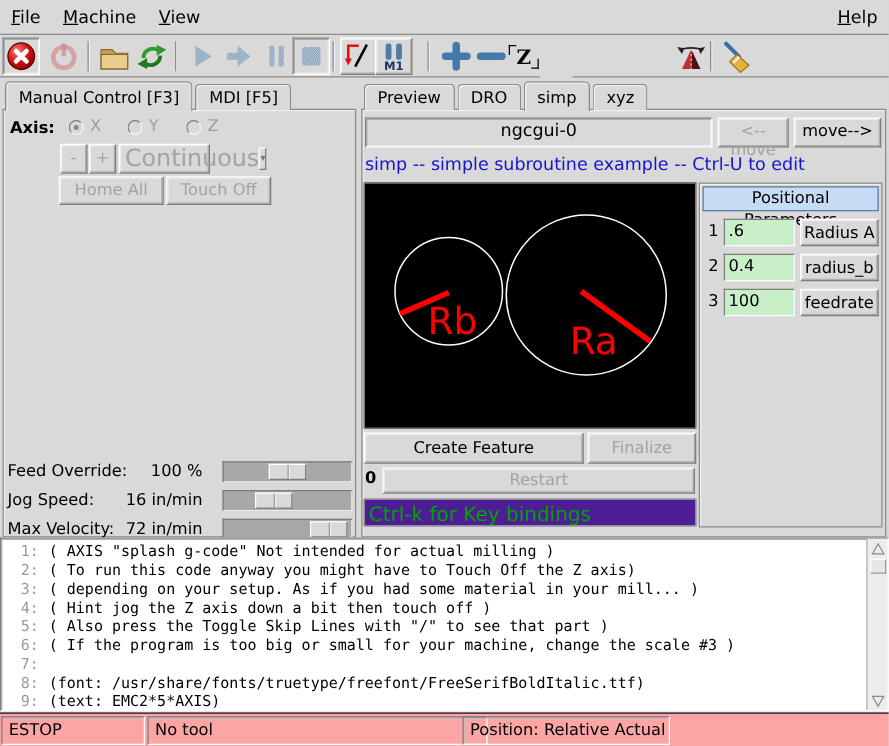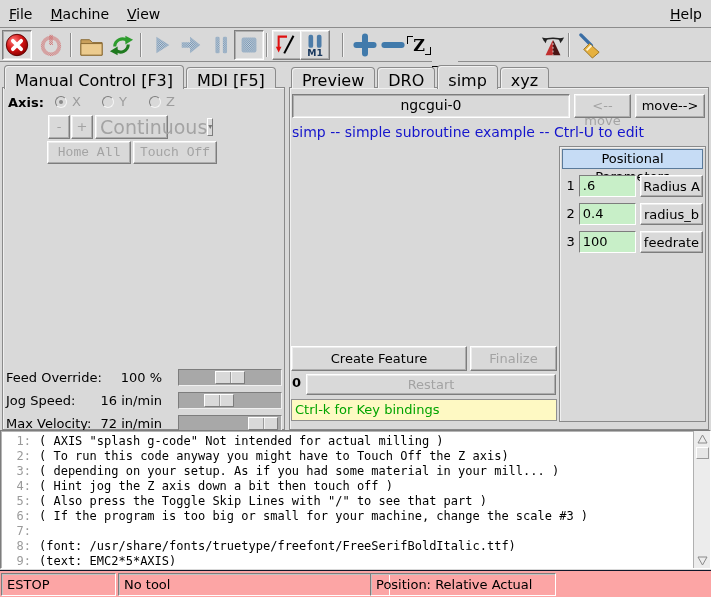--- a/index.html
+++ b/index.html
@@ -24,33 +24,33 @@
   .letterbtn { font-family:"DejaVu Serif", serif; font-weight:bold; font-size:16px; position:relative; }
   .letterbtn .lt-glyph { position:relative; padding:0 3px; }
   .letterbtn .lt-glyph::before { content:""; position:absolute; left:-3px; top:0px; width:5px; height:7px; border-left:1.5px solid #000; border-top:1.5px solid #000; }
   .letterbtn .lt-glyph::after { content:""; position:absolute; right:-3px; bottom:0px; width:5px; height:7px; border-right:1.5px solid #000; border-bottom:1.5px solid #000; }
 
   
   .left-panel  { position:absolute; left:0; top:62px; width:287px; height:368px; }
   .right-panel { position:absolute; left:287px; top:62px; width:424px; height:368px; }
   .tkframe { position:absolute; background:#d9d9d9; border:1px solid #8a8a8a; box-shadow: inset 1px 1px 0 #f0f0f0; }
   .tabs { position:absolute; top:2px; left:4px; display:flex; align-items:flex-end; height:24px; z-index:5; }
-  .tab { background:#d9d9d9; border:1px solid #8a8a8a; border-bottom:none; border-top-left-radius:4px; border-top-right-radius:4px; box-shadow: inset 1px 1px 0 #f0f0f0; padding:3px 10px 3px 10px; height:21px; margin-right:2px; font-size:16px; }
+  .tab { background:#d9d9d9; border:1px solid #8a8a8a; border-bottom:none; border-top-left-radius:4px; border-top-right-radius:4px; box-shadow: inset 1px 1px 0 #f0f0f0; padding:3px 10px 3px 10px; height:21px; margin-right:2px; font-size:13px; }
   .tab.active { height:24px; padding-top:5px; margin-bottom:-1px; }
 
   
   .axis-label { position:absolute; left:8px; top:33px; font-weight:bold; }
   .radio { position:absolute; top:32px; display:flex; align-items:center; gap:5px; color:#9d9d9d; }
   .radio .rdot { width:12px; height:12px; border-radius:50%; background:#d9d9d9; border:1px solid; border-color:#7d7d7d #f5f5f5 #f5f5f5 #7d7d7d; position:relative; }
   .radio.sel .rdot::after { content:""; position:absolute; left:3px; top:3px; width:4px; height:4px; border-radius:50%; background:#8a8a8a; }
   .jogbtn { position:absolute; top:53px; width:22px; height:24px; text-align:center; line-height:22px; color:#a3a3a3; }
   .combo { position:absolute; left:95px; top:53px; width:73px; height:24px; display:flex; align-items:center; }
   .combo .cval { flex:1; padding-left:4px; color:#a3a3a3; font-size:19px; }
   .combo .carr { width:16px; height:18px; margin-right:2px; background:#d9d9d9; border:1px solid; border-color:#fff #7d7d7d #7d7d7d #fff; font-size:8px; color:#777; text-align:center; line-height:16px; }
-  .homebtn { position:absolute; top:79px; height:23px; text-align:center; color:#a3a3a3; padding-top:3px;font-family:Liberation Mono, monospace; }
+  .homebtn { position:absolute; top:79px; height:23px; text-align:center; color:#a3a3a3; padding-top:3px; }
 
   .slider-row { position:absolute; left:0; width:287px; height:20px; }
   .slider-row .slbl { position:absolute; left:6px; top:2px; }
   .slider-row .sval { position:absolute; right:125px; top:2px; }
   .strough { position:absolute; left:178px; top:1px; width:104px; height:17px; background:#a8a8a8; border:1px solid; border-color:#7d7d7d #f0f0f0 #f0f0f0 #7d7d7d; }
   .shandle { position:absolute; top:0px; width:30px; height:13px; background:#d9d9d9; border:1px solid; border-color:#fff #7d7d7d #7d7d7d #fff; }
   .shandle::after { content:""; position:absolute; left:14px; top:0; width:1px; height:100%; background:#9a9a9a; box-shadow:1px 0 0 #f0f0f0; }
 
   
   .ngc-entry { position:absolute; left:5px; top:32px; width:278px; height:24px; text-align:center; line-height:21px; font-size:14px; }
@@ -61,21 +61,21 @@
   .params { position:absolute; left:272px; top:84px; width:147px; height:276px; border:1px solid #8a8a8a; box-shadow: inset 1px 1px 0 #f0f0f0; background:#d9d9d9; }
   .params-header { margin:2px; height:20px; background:#c6dcf5; border:1px solid #5a7a9a; text-align:center; line-height:18px; font-size:13px; }
   .prow { display:flex; align-items:center; margin:5px 2px 0 2px; height:23px; }
   .prow .pidx { width:15px; text-align:right; padding-right:2px; font-size:13px; }
   .prow .pval { width:58px; height:22px; background:#c8efc8; border:1px solid; border-color:#7d7d7d #fff #fff #7d7d7d; padding:2px 0 0 3px; font-size:13px; margin-left:2px; }
   .prow .pname { width:64px; height:22px; margin-left:4px; text-align:center; padding-top:3px; font-size:13px; }
   .btn-create  { position:absolute; left:4px;  top:284px; width:176px; height:25px; text-align:center; padding-top:4px; }
   .btn-final   { position:absolute; left:183px; top:284px; width:87px; height:25px; text-align:center; padding-top:4px; color:#a3a3a3; }
   .restart-num { position:absolute; left:5px; top:313px; font-weight:bold; }
   .btn-restart { position:absolute; left:19px; top:312px; width:250px; height:21px; text-align:center; padding-top:2px; color:#a3a3a3; }
-  .key-hint { position:absolute; left:4px; top:337px; width:266px; height:22px; background:#fef9c3; border:1px solid #8f8f8f; color:#00a400; padding:2px 0 0 3px; font-size:13px; }
+  .key-hint { position:absolute; left:4px; top:337px; width:266px; height:22px; background:#4c1d95; border:1px solid #8f8f8f; color:#00a400; padding:2px 0 0 3px; font-size:16px; }
 
   
   .gcode { position:absolute; left:0; top:430px; width:711px; height:139px; background:#fff; border:1px solid; border-color:#7d7d7d #fff #fff #7d7d7d; box-shadow: inset 1px 1px 0 #b5b5b5; }
   .gcode-lines { position:absolute; left:0; top:3px; right:17px; font-family:"DejaVu Sans Mono", monospace; font-size:12px; line-height:15px; white-space:pre; }
   .gl { display:flex; }
   .gl .ln { width:30px; text-align:right; color:#9a9a9a; flex:0 0 30px; }
   .gl .lt { padding-left:8px; color:#000; }
   .vscroll { position:absolute; right:0; top:0; width:17px; height:137px; background:#ececec; border-left:1px solid #b0b0b0; }
   .sb-arrow { position:absolute; left:1px; width:15px; height:15px; display:flex; align-items:center; justify-content:center; }
   .sb-thumb { position:absolute; left:2px; top:16px; width:13px; height:12px; background:#e6e6e6; border:1px solid; border-color:#fff #9a9a9a #9a9a9a #fff; }
@@ -286,20 +286,30 @@
       <div class="tab active">simp</div>
       <div class="tab">xyz</div>
     </div>
     <div class="tkframe" style="left:2px; top:25px; width:420px; height:343px;"></div>
 
     <div class="ngc-entry sunken">ngcgui-0</div>
     <div class="mv-left raised">&lt;--move</div>
     <div class="mv-right raised">move--&gt;</div>
     <div class="ngc-info">simp -- simple subroutine example -- Ctrl-U to edit</div>
 
+    <div class="ngc-canvas">
+      <svg width="264" height="195" viewBox="0 0 264 195">
+        <circle cx="67" cy="86" r="43" fill="none" stroke="#fff" stroke-width="1.2"></circle>
+        <circle cx="177" cy="89" r="64" fill="none" stroke="#fff" stroke-width="1.2"></circle>
+        <line x1="28" y1="104" x2="67" y2="87" stroke="#ff0000" stroke-width="4.5"></line>
+        <line x1="173" y1="86" x2="228" y2="126" stroke="#ff0000" stroke-width="4.5"></line>
+        <text x="70" y="120" font-size="30" fill="#ff0000" font-family="DejaVu Sans, sans-serif" text-anchor="middle">Rb</text>
+        <text x="183" y="136" font-size="30" fill="#ff0000" font-family="DejaVu Sans, sans-serif" text-anchor="middle">Ra</text>
+      </svg>
+    </div>
 
     <div class="params">
       <div class="params-header">Positional Parameters</div>
       <div class="prow">
         <span class="pidx">1</span>
         <span class="pval">.6</span>
         <span class="pname raised">Radius A</span>
       </div>
       <div class="prow">
         <span class="pidx">2</span>
@@ -333,16 +343,16 @@
         <svg width="11" height="10" viewBox="0 0 11 10">
             <polygon points="1,1 10,1 5.5,9" fill="#ececec" stroke="#8a8a8a" stroke-width="1"></polygon>
           </svg>
       </div>
     </div>
   </div>
 
   <div class="statusbar">
     <div class="scell" style="left:1px;width:115px">ESTOP</div>
     <div class="scell" style="left:118px;width:272px">No tool</div>
-    <div class="scell" style="left:370px;width:186px">Position: Relative Actual</div>
+    <div class="scell" style="left:370px;width:166px">Position: Relative Actual</div>
   </div>
 
 </div>
 
 </body></html>

